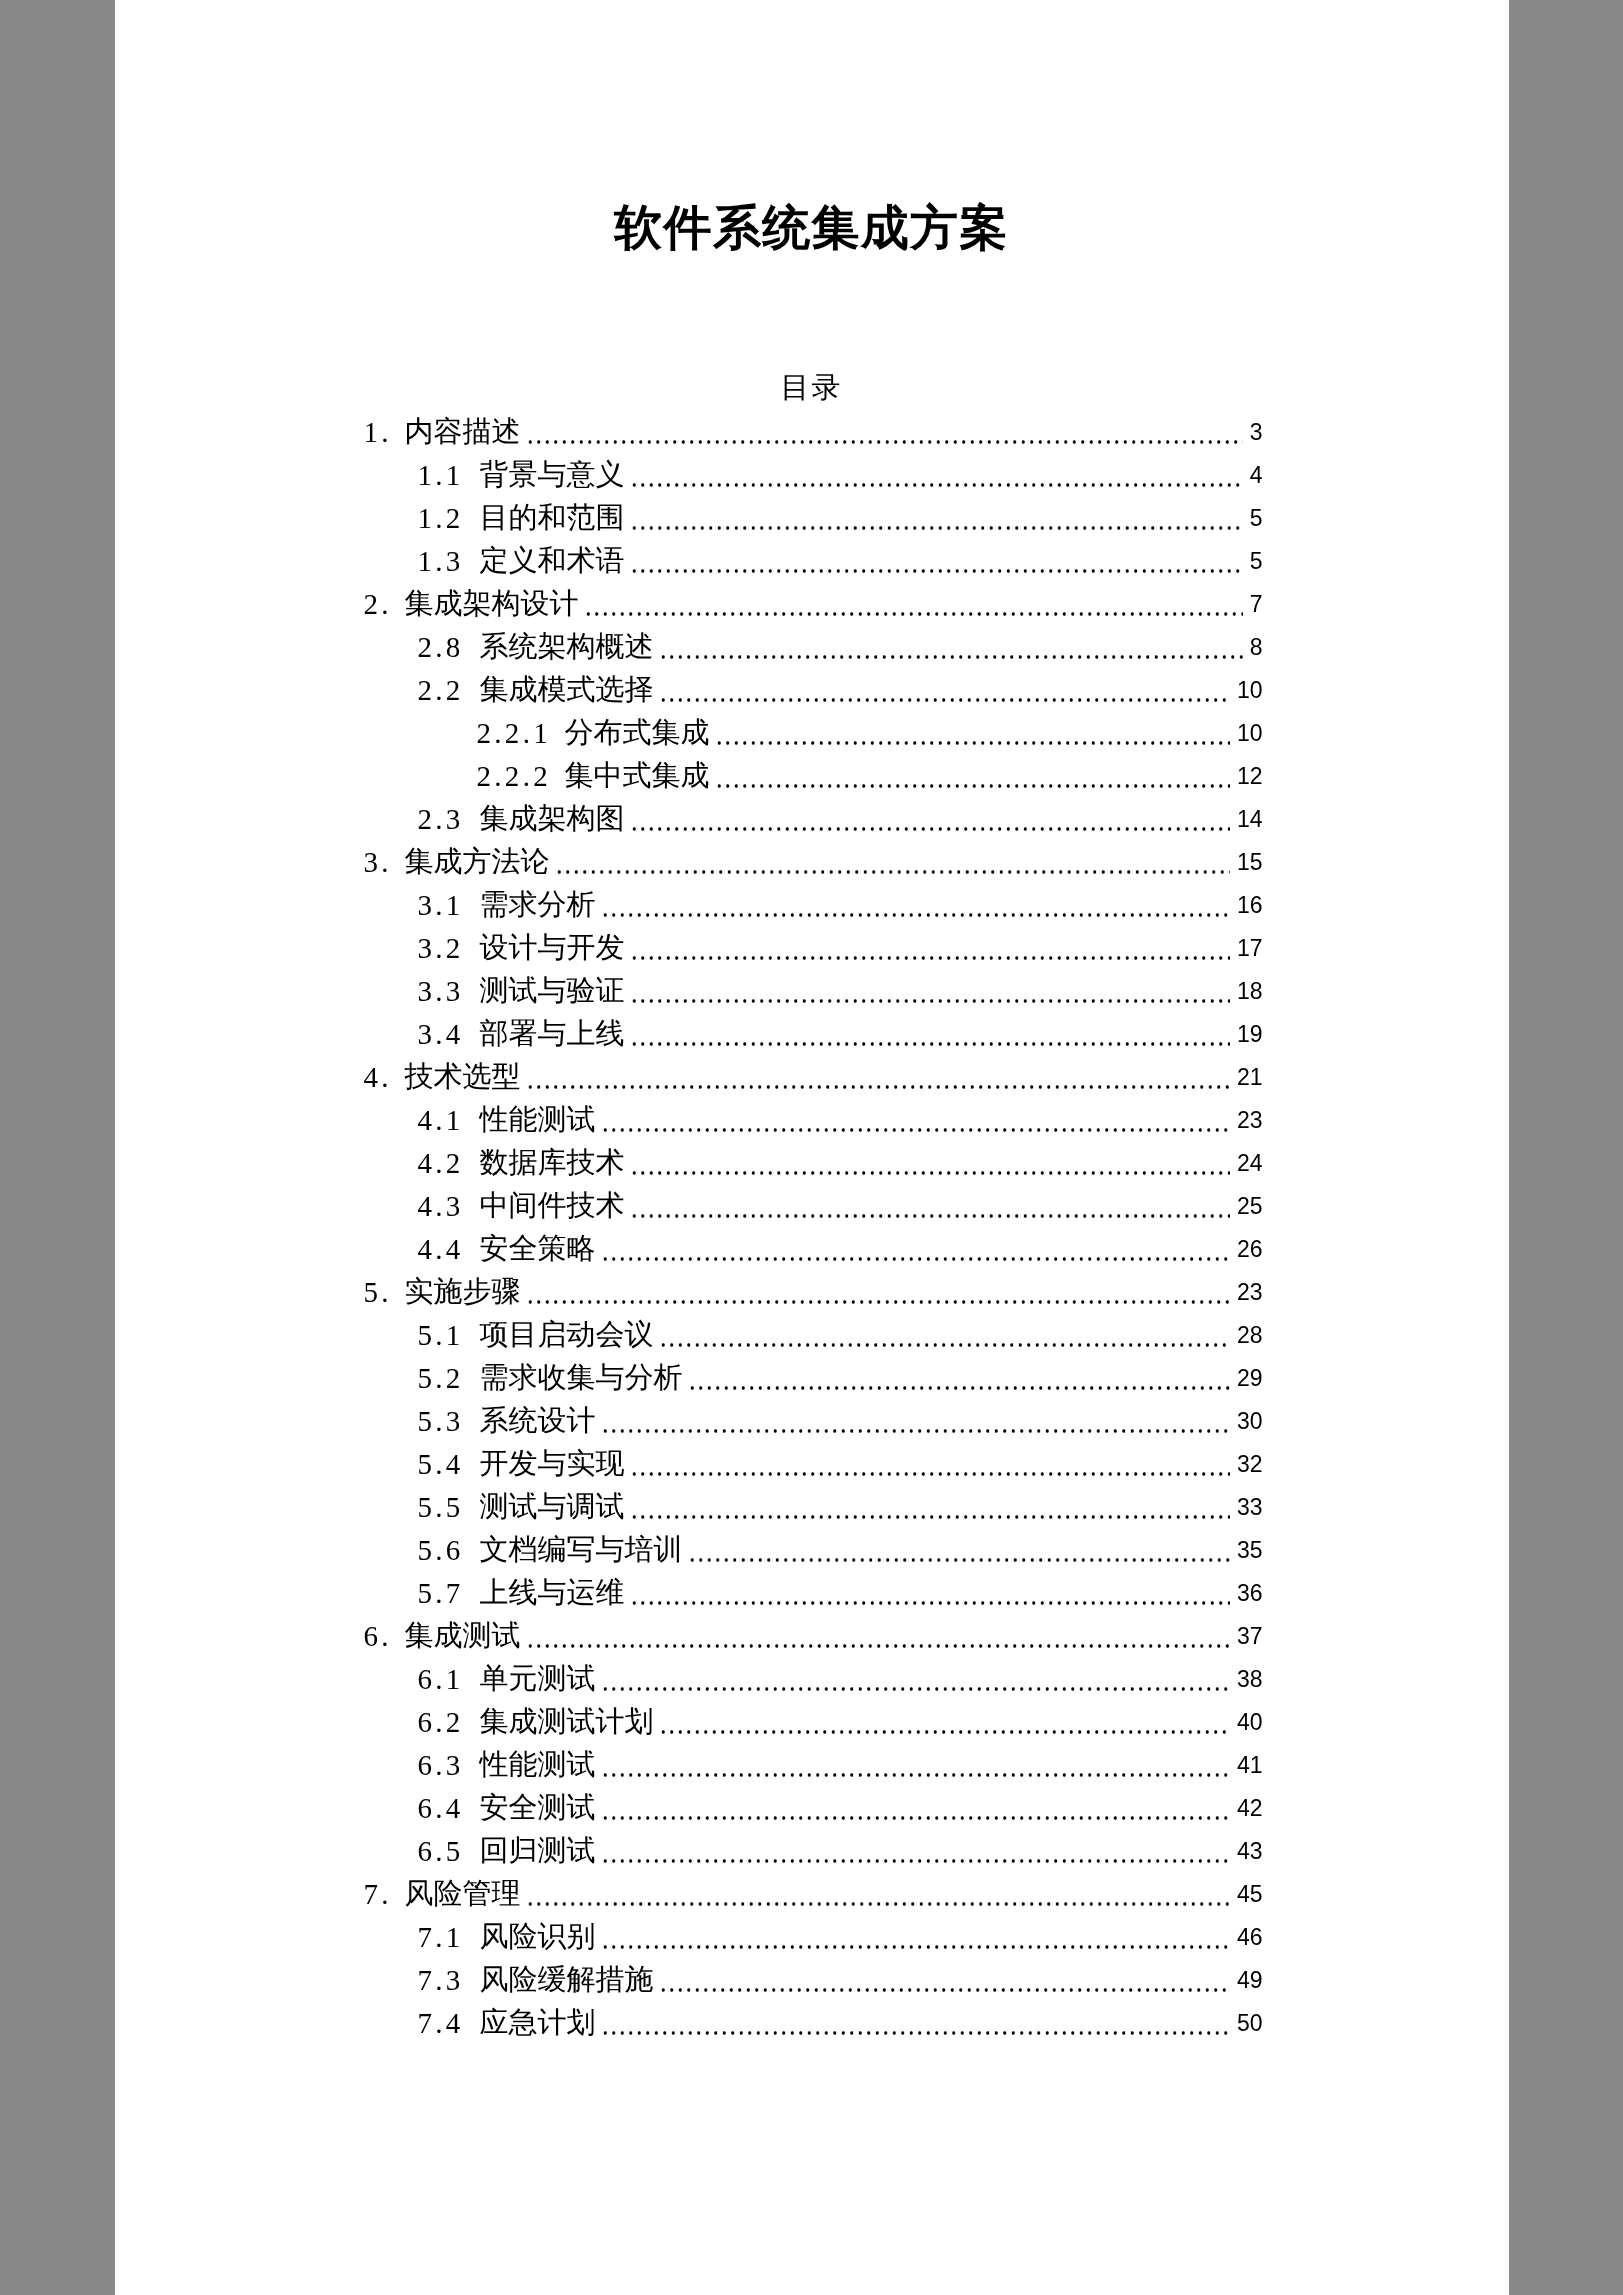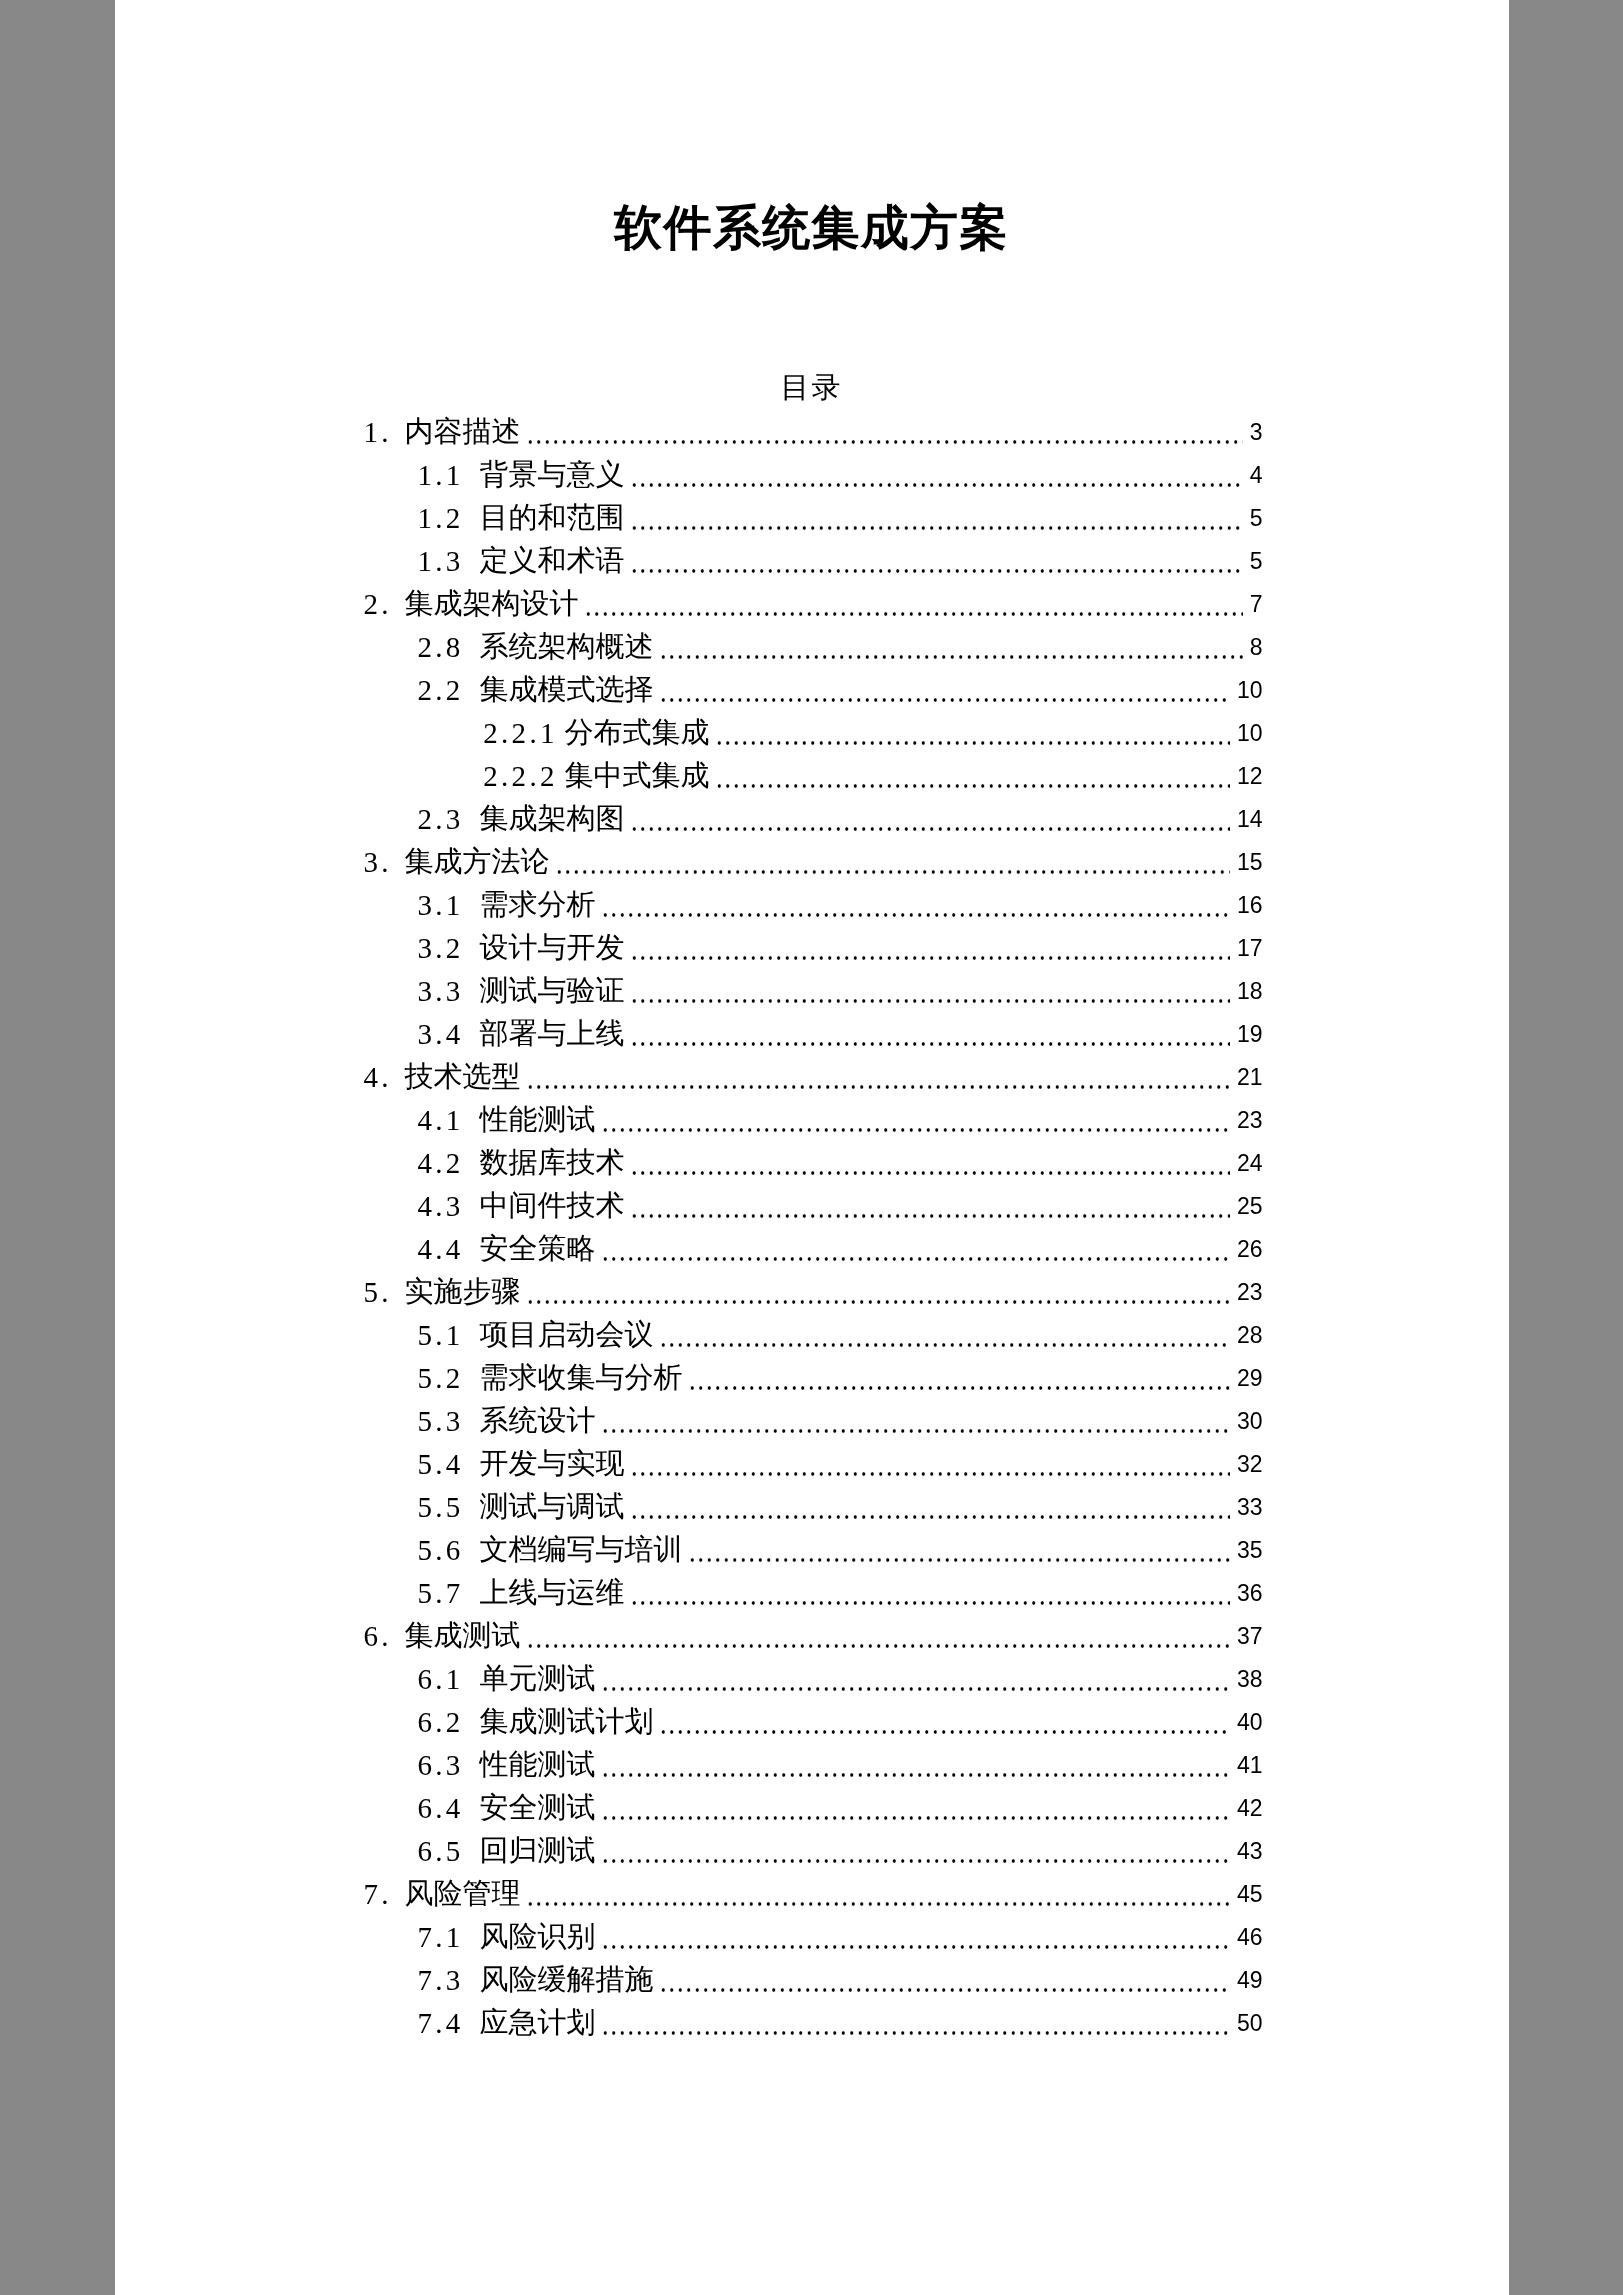--- a/index.html
+++ b/index.html
@@ -38,21 +38,21 @@
     align-items: center;
     height: 43px;
     font-size: 29px;
     white-space: nowrap;
   }
   .toc-num { flex: 0 0 auto; letter-spacing: 3.3px; }
   .lvl1 { padding-left: 0; }
   .lvl1 .toc-num { width: 41px; }
   .lvl2 { padding-left: 54px; }
   .lvl2 .toc-num { width: 62px; font-family: Liberation Serif, serif; }
-  .lvl3 { padding-left: 113px; text-align: center; }
+  .lvl3 { padding-left: 113px; }
   .lvl3 .toc-num { width: 88px; }
   .toc-label { flex: 0 0 auto; }
   .toc-leader {
     flex: 1 1 auto;
     height: 3.9px;
     align-self: flex-end;
     margin: 0 0 9.8px 5.2px;
     background-image: radial-gradient(circle, #000 1.4px, transparent 1.9px);
     background-size: 8.5px 3.9px;
     background-repeat: repeat-x;

